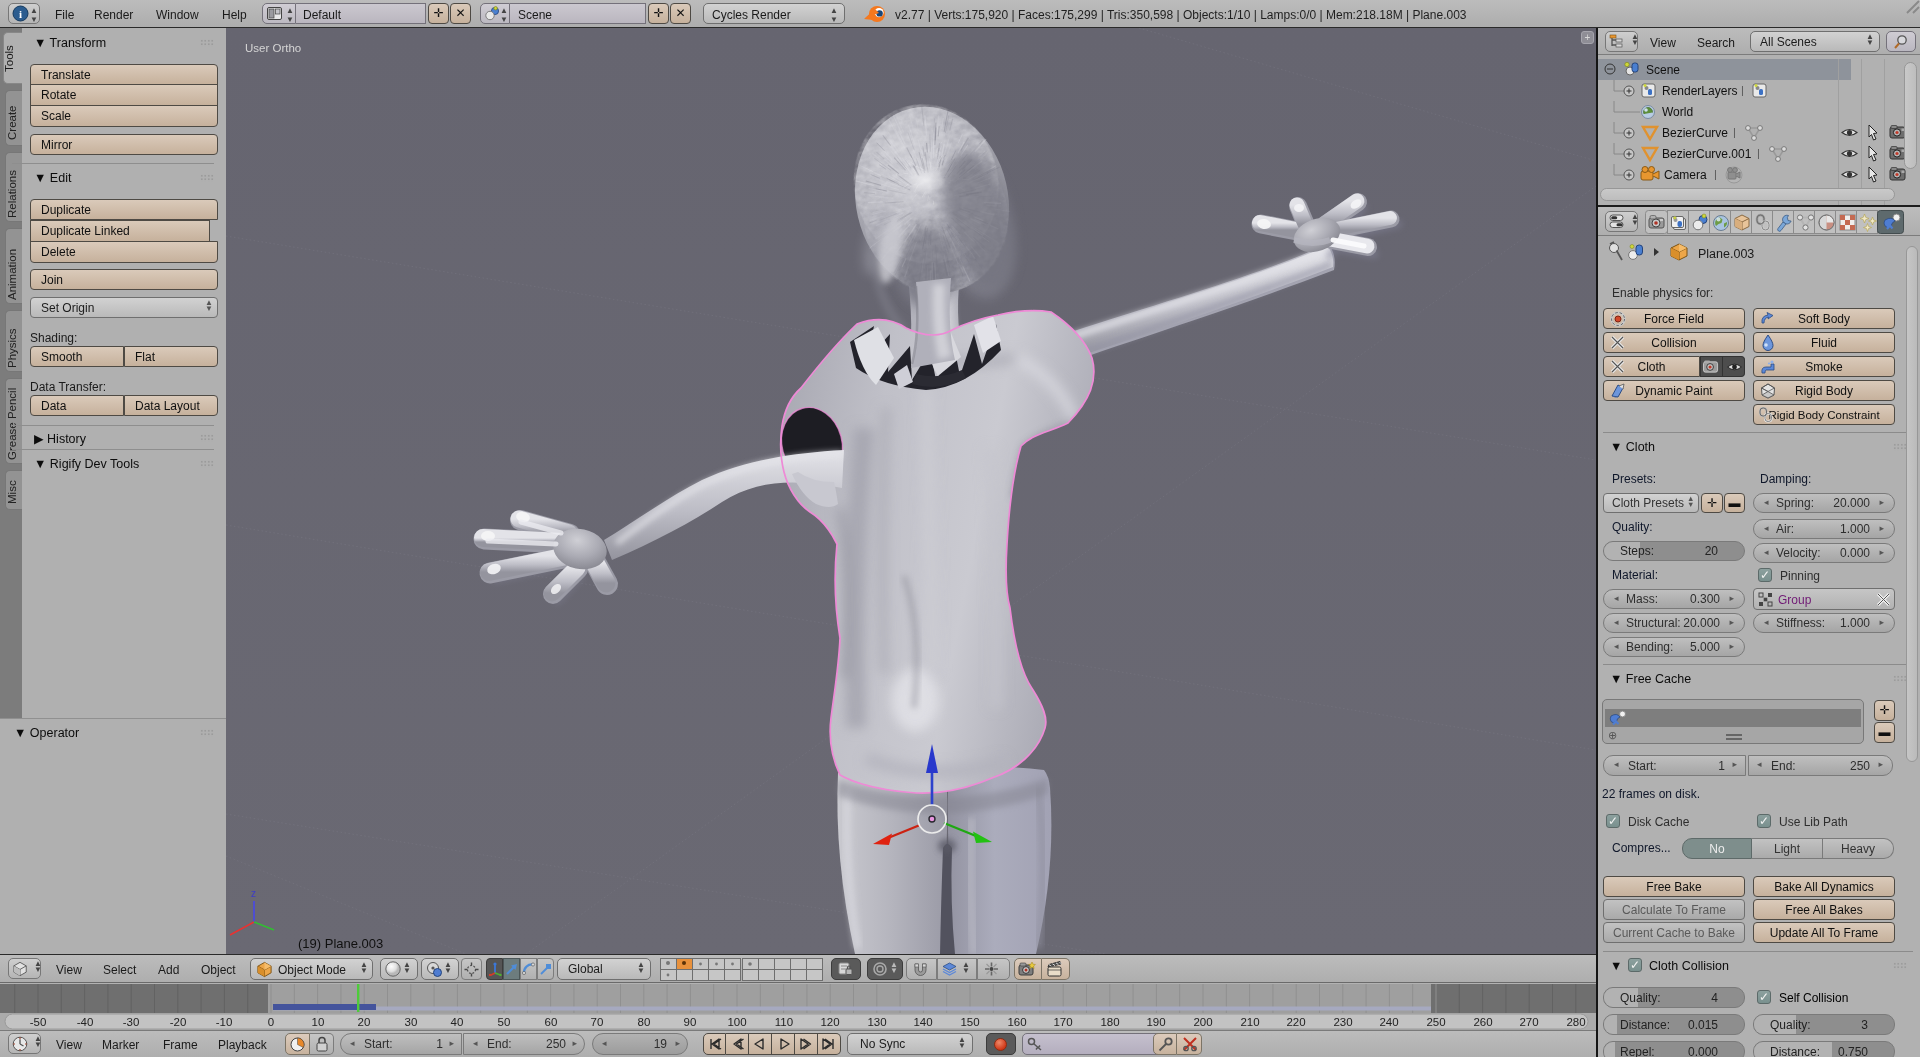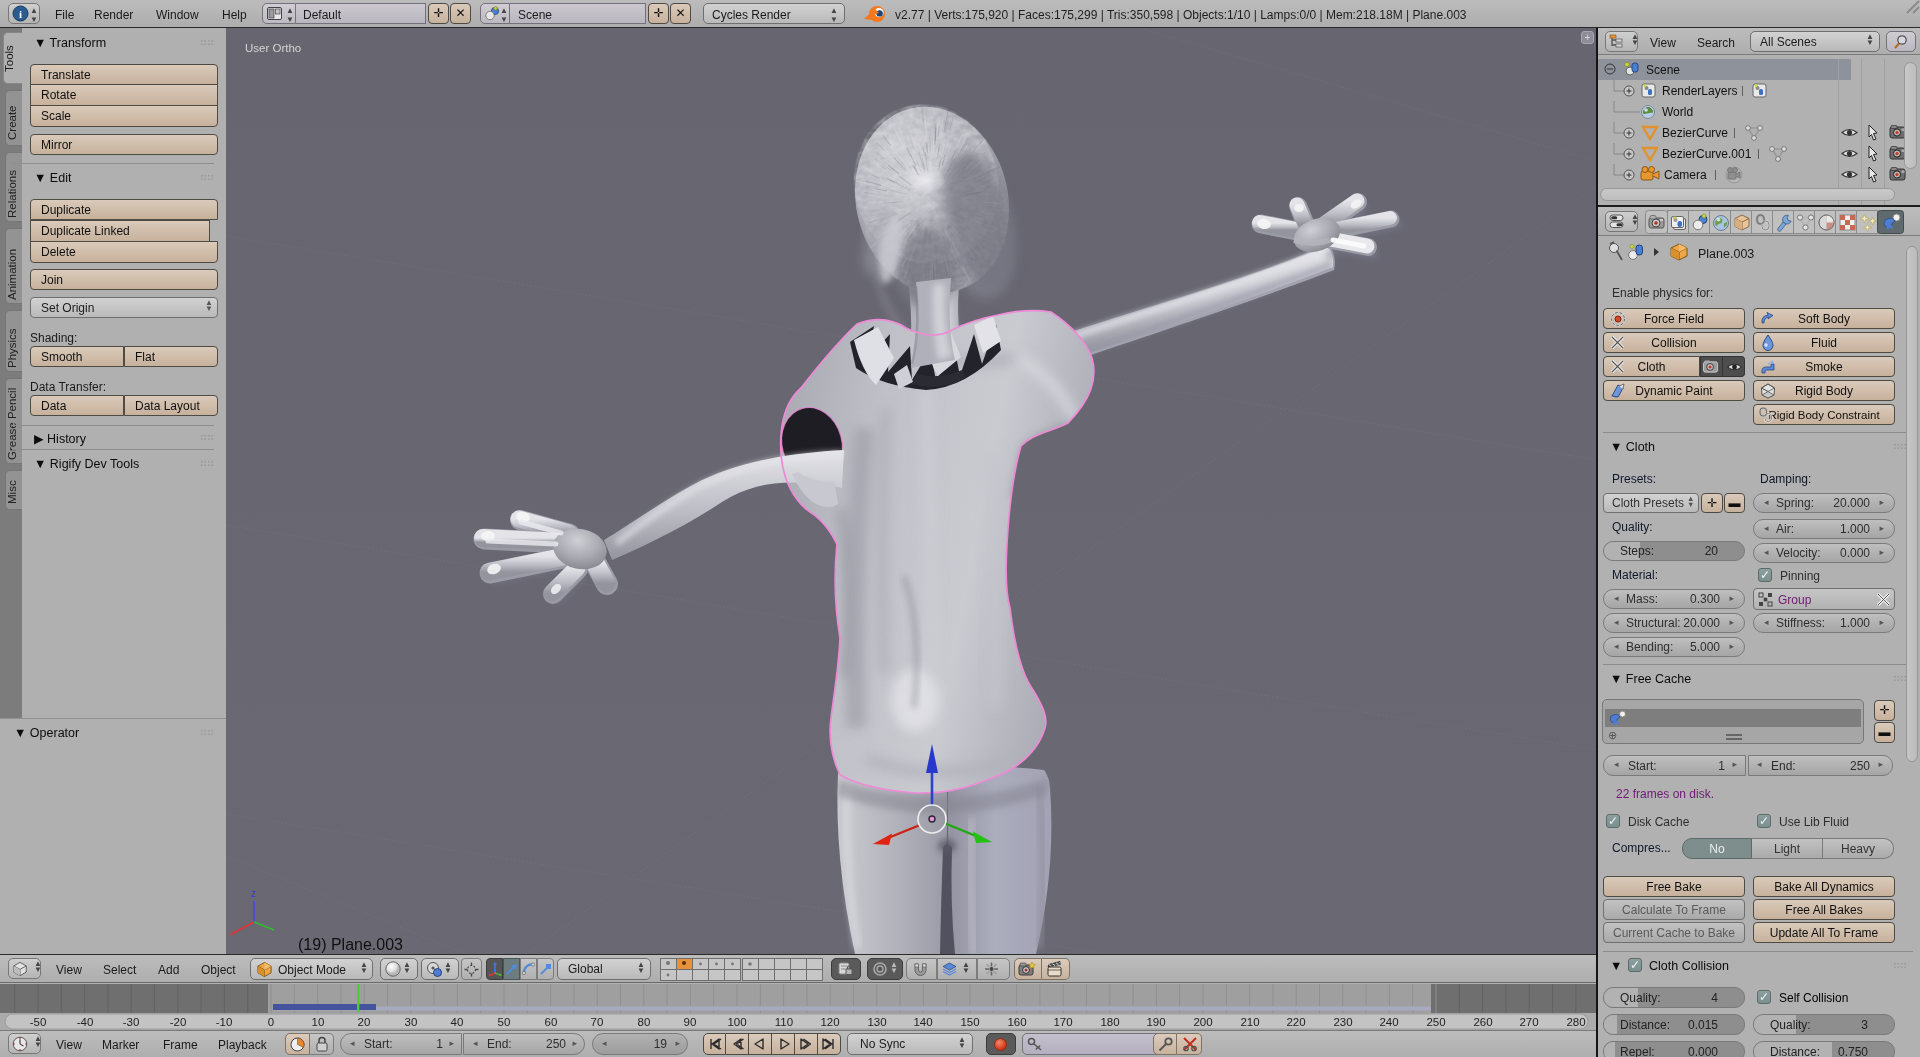--- a/index.html
+++ b/index.html
@@ -695,21 +695,21 @@
 
     <g transform="translate(28,894)">
       <path d="M0,0 L0,-21" stroke="#4848e8" stroke-width="1.6"></path>
       <path d="M0,0 L-24,13" stroke="#e83232" stroke-width="1.6"></path>
       <path d="M0,0 L20,8" stroke="#30c030" stroke-width="1.6"></path>
       <text x="-3" y="-25" font-size="10" fill="#3c3cc8" font-family="Liberation Sans">z</text>
 
     </g>
   </svg>
   <div class="txt" style="left:19px;top:14px;color:#d5d5d5;font-size:11.5px;">User Ortho</div>
-  <div class="txt" style="left:72px;top:908px;color:#101010;font-size:16px;">(19) Plane.003</div>
+  <div class="txt" style="left:72px;top:908px;color:#101010;font-size:13px;">(19) Plane.003</div>
   <div class="abs" style="left:1355px;top:3px;width:13px;height:13px;background:#8f8e96;border:1px solid #a6a5ad;border-radius:3px;color:#d8d8d8;font-size:10px;line-height:11px;text-align:center;">+</div>
 </div>
 
 <div class="abs" id="v3dheader" style="left:0;top:954px;width:1596px;height:29px;background:linear-gradient(#bcbcbc,#aeaeae);border-top:1px solid #2a2a2a;border-bottom:1px solid #6a6a6a;">
   <div class="abs" style="left:8px;top:3px;width:33px;height:21px;background:linear-gradient(#cfcfcf,#b5b5b5);border:1px solid #777;border-radius:5px;"></div>
   <svg class="abs" style="left:12px;top:6px" width="16" height="16" viewBox="0 0 18 18">
         <path d="M9,1.5 L16,5.5 L16,12.5 L9,16.5 L2,12.5 L2,5.5 Z" fill="#e2e2e2" stroke="#555"></path>
         <path d="M2,5.5 L9,9.5 L16,5.5 M9,9.5 V16.5" fill="none" stroke="#555"></path>
         <path d="M2,5.5 L9,9.5 L9,16.5 L2,12.5Z" fill="#bdbdbd"></path>
       </svg>
@@ -1491,25 +1491,25 @@
         <span style="position:absolute;left:24px;top:3px;">Start:</span>
         <span style="position:absolute;right:20px;top:3px;">1</span>
         <span style="position:absolute;right:8px;top:3px;color:#555;font-size:9px;">▸</span>
       </div>
   <div class="pill" style="left:150px;top:727px;width:145px;height:21px;border-radius:0 10px 10px 0;">
         <span style="position:absolute;left:8px;top:3px;color:#555;font-size:9px;">◂</span>
         <span style="position:absolute;left:22px;top:3px;">End:</span>
         <span style="position:absolute;right:22px;top:3px;">250</span>
         <span style="position:absolute;right:9px;top:3px;color:#555;font-size:9px;">▸</span>
       </div>
-  <div class="txt" style="left:18px;top:759px;color:#701a75;">22 frames on disk.</div>
+  <div class="txt" style="left:4px;top:759px;color:#0f172a;">22 frames on disk.</div>
   <div class="cb" style="left:8px;top:786px;">✓</div>
       <div class="lbl" style="left:30px;top:787px;color:#2e2e2e;">Disk Cache</div>
   <div class="cb" style="left:159px;top:786px;">✓</div>
-      <div class="lbl" style="left:181px;top:787px;color:#2e2e2e;">Use Lib Fluid</div>
+      <div class="lbl" style="left:181px;top:787px;color:#2e2e2e;">Use Lib Path</div>
   <div class="lbl" style="left:14px;top:813px;">Compres...</div>
   <div class="abs" style="left:84px;top:810px;width:70px;height:21px;background:#7e8e8c;border:1px solid #5e6a69;border-radius:10px 0 0 10px;color:#ececec;text-align:center;line-height:20px;font-size:12px;">No</div>
   <div class="abs" style="left:154px;top:810px;width:71px;height:21px;background:linear-gradient(#c2c2c2,#aaa);border:1px solid #7a7a7a;border-left:none;color:#333;text-align:center;line-height:20px;font-size:12px;">Light</div>
   <div class="abs" style="left:225px;top:810px;width:71px;height:21px;background:linear-gradient(#c2c2c2,#aaa);border:1px solid #7a7a7a;border-left:none;border-radius:0 10px 10px 0;color:#333;text-align:center;line-height:20px;font-size:12px;">Heavy</div>
   <div class="btn" style="left:5px;top:848px;width:142px;height:21px;line-height:20px;">Free Bake</div>
   <div class="btn" style="left:155px;top:848px;width:142px;height:21px;line-height:20px;">Bake All Dynamics</div>
   <div class="btng" style="left:5px;top:871px;width:142px;height:21px;line-height:20px;">Calculate To Frame</div>
   <div class="btn" style="left:155px;top:871px;width:142px;height:21px;line-height:20px;">Free All Bakes</div>
   <div class="btng" style="left:5px;top:894px;width:142px;height:21px;line-height:20px;">Current Cache to Bake</div>
   <div class="btn" style="left:155px;top:894px;width:142px;height:21px;line-height:20px;">Update All To Frame</div>

